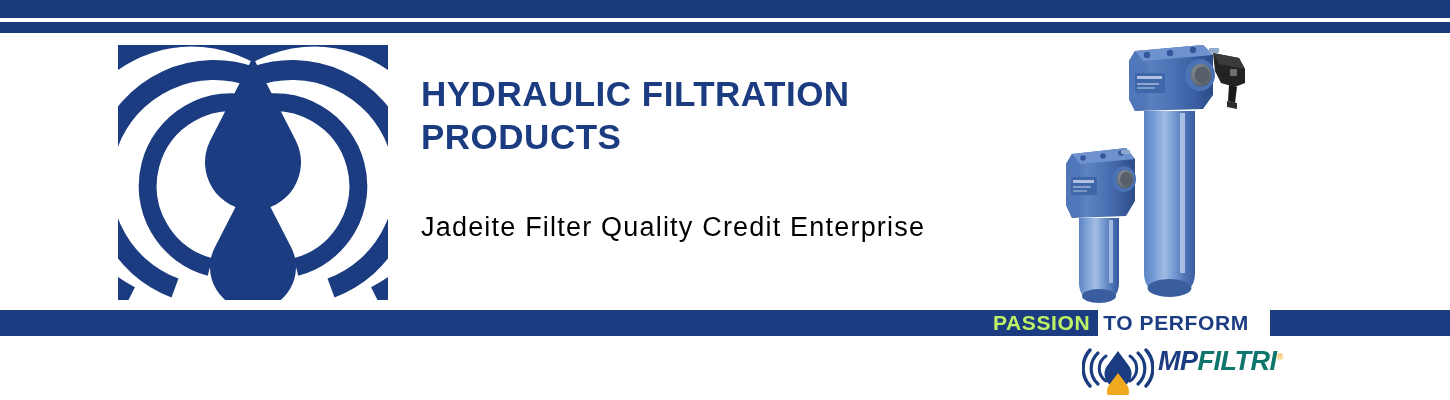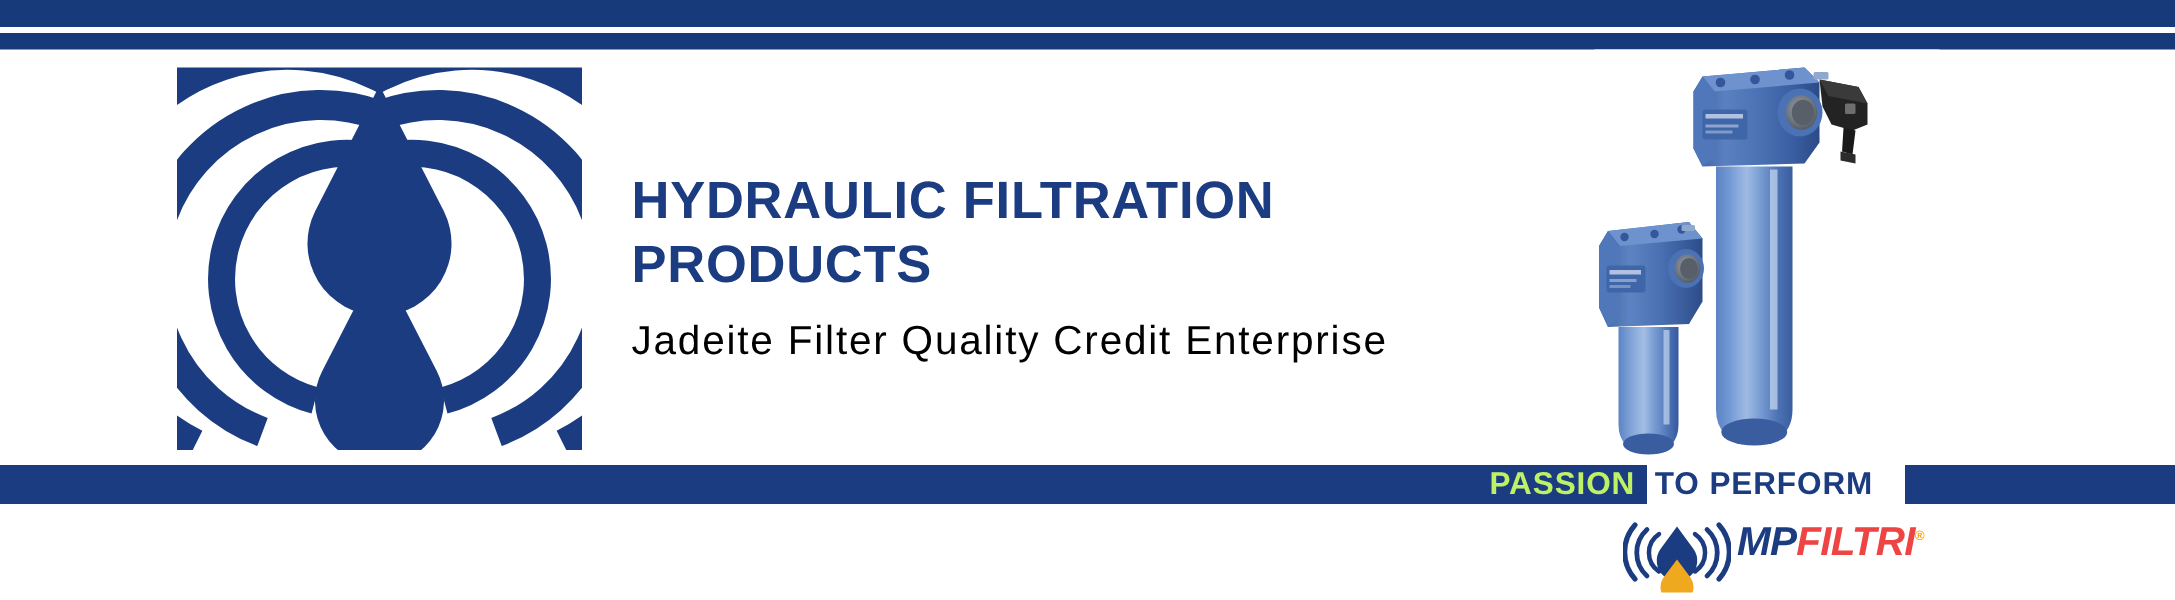--- a/index.html
+++ b/index.html
@@ -46,21 +46,20 @@
     left: 118px; top: 45px;
     width: 270px; height: 255px;
   }
   .company-logo svg { display: block; }
 
   
   .headline {
     position: absolute;
     left: 421px; top: 72px;
     width: 620px;
-    margin-top: 40px;
   }
   .headline-line {
     color: #1b3c80;
     font-size: 35px;
     font-weight: bold;
     letter-spacing: 0.5px;
     line-height: 43px;
     white-space: nowrap;
   }
   .tagline {
@@ -125,21 +124,21 @@
     margin-left: 4px;
     margin-top: 4px;
     font-size: 27px;
     font-weight: bold;
     font-style: italic;
     letter-spacing: -0.5px;
     line-height: 27px;
     white-space: nowrap;
   }
   .mp-blue  { color: #1b3c80; }
-  .mp-gold  { color: #ef4444; text-align: right; }
+  .mp-gold  { color: #0f766e; text-align: right; }
   .mp-reg   { font-size: 9px; vertical-align: super; color: #f0a81e; font-style: normal; }
 </style>
 </head>
 <body>
 
 <div id="banner">
 
   <div class="top-rule-thick"></div>
   <div class="top-rule-thin"></div>
 

